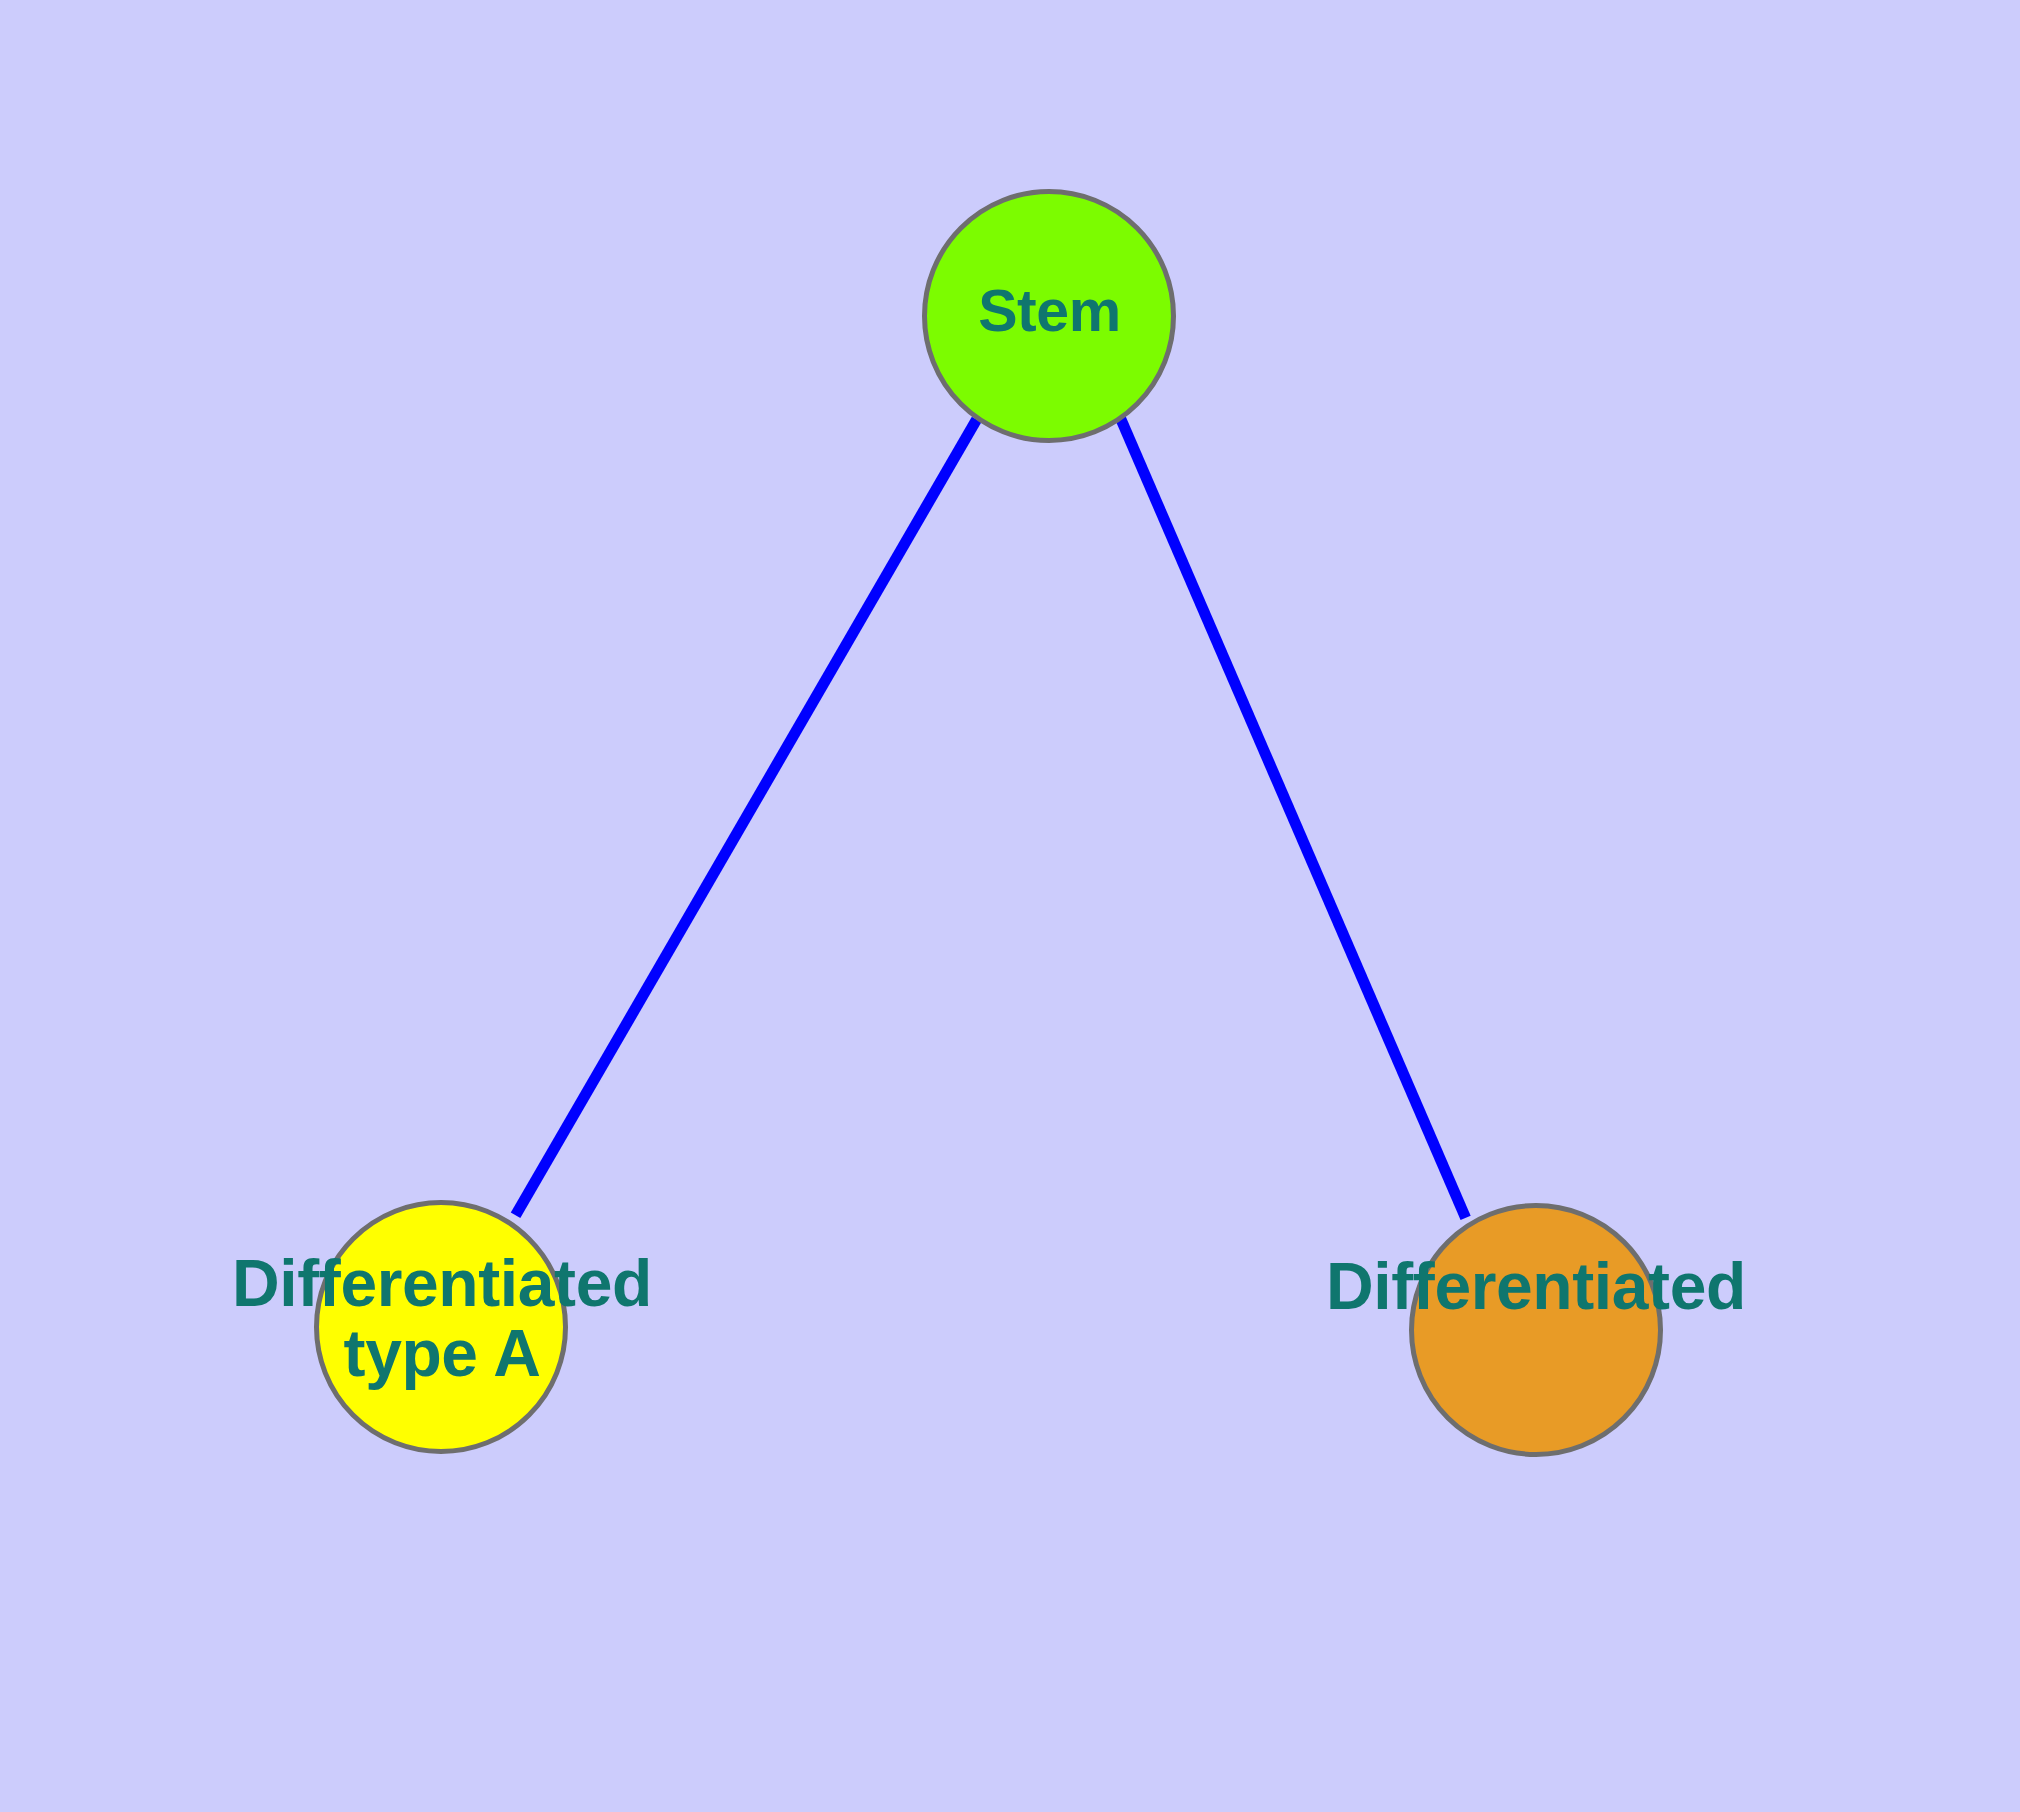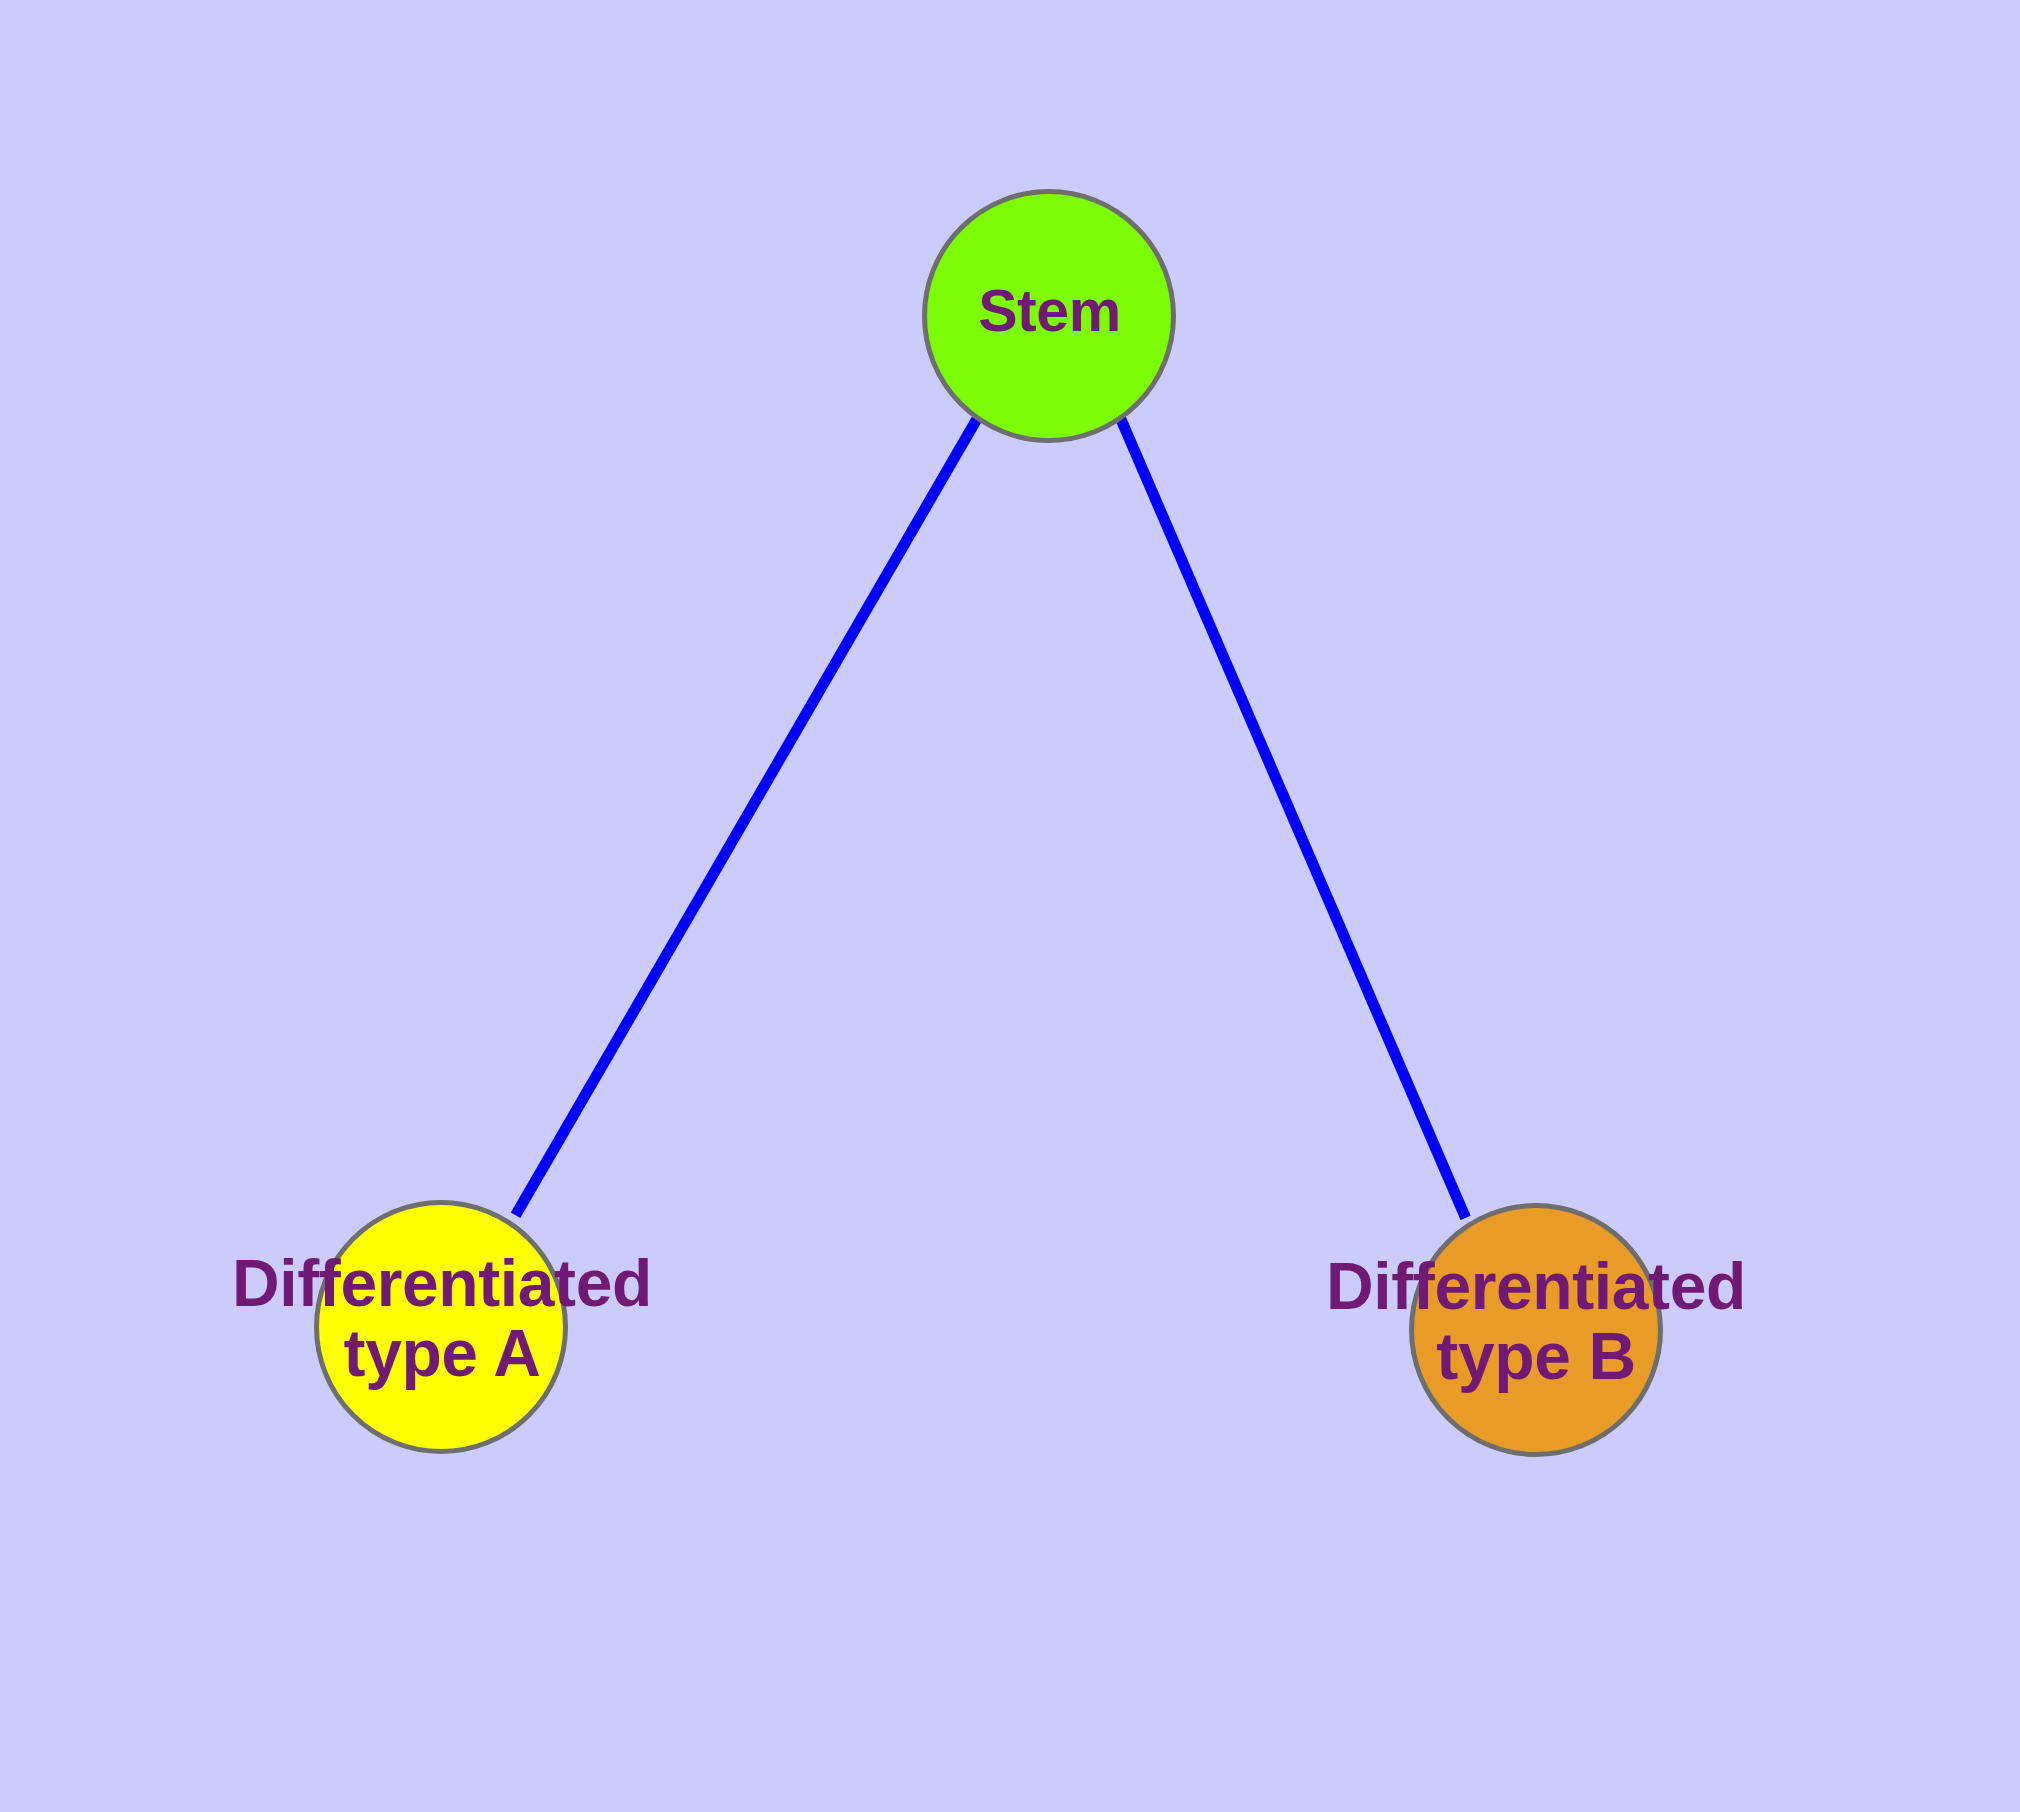--- a/index.html
+++ b/index.html
@@ -28,21 +28,21 @@
   .node {
     position: absolute;
     border-radius: 50%;
     box-sizing: border-box;
     border: 5.1px solid #6e6e6e;
   }
   .node-label {
     position: absolute;
     text-align: center;
     font-weight: bold;
-    color: #701a75;
+    color: #0f766e;
     line-height: 1.06;
     white-space: pre;
     letter-spacing: -0.4px;
     pointer-events: none;
   }
   #node-stem {
     left: 922px;
     top: 189px;
     width: 254px;
     height: 254px;
@@ -91,16 +91,16 @@
     <line x1="1322" y1="494" x2="1729" y2="1437" stroke="#0000ff" stroke-width="13" stroke-linecap="butt"></line>
   </svg>
 
   <div class="node" id="node-stem" style="background: rgb(124, 252, 0); border-color: rgb(110, 110, 110); width: 254px; height: 254px; left: 922px; top: 189px;"></div>
   <div class="node-label" id="label-stem">Stem</div>
 
   <div class="node" id="node-diff-a" style="background: rgb(255, 255, 0); border-color: rgb(110, 110, 110); width: 254px; height: 254px; left: 314px; top: 1200px;"></div>
   <div class="node-label" id="label-diff-a"><span>Differentiated</span><br><span>type A</span></div>
 
   <div class="node" id="node-diff-b" style="background: rgb(232, 155, 38); border-color: rgb(110, 110, 110); width: 254px; height: 254px; left: 1409px; top: 1203px;"></div>
-  <div class="node-label" id="label-diff-b"><span>Differentiated</span><br><span>type B</span></div>
+  <div class="node-label" id="label-diff-b"><span>Differentiated</span><br></div>
 
 </div>
 
 
 </body></html>

